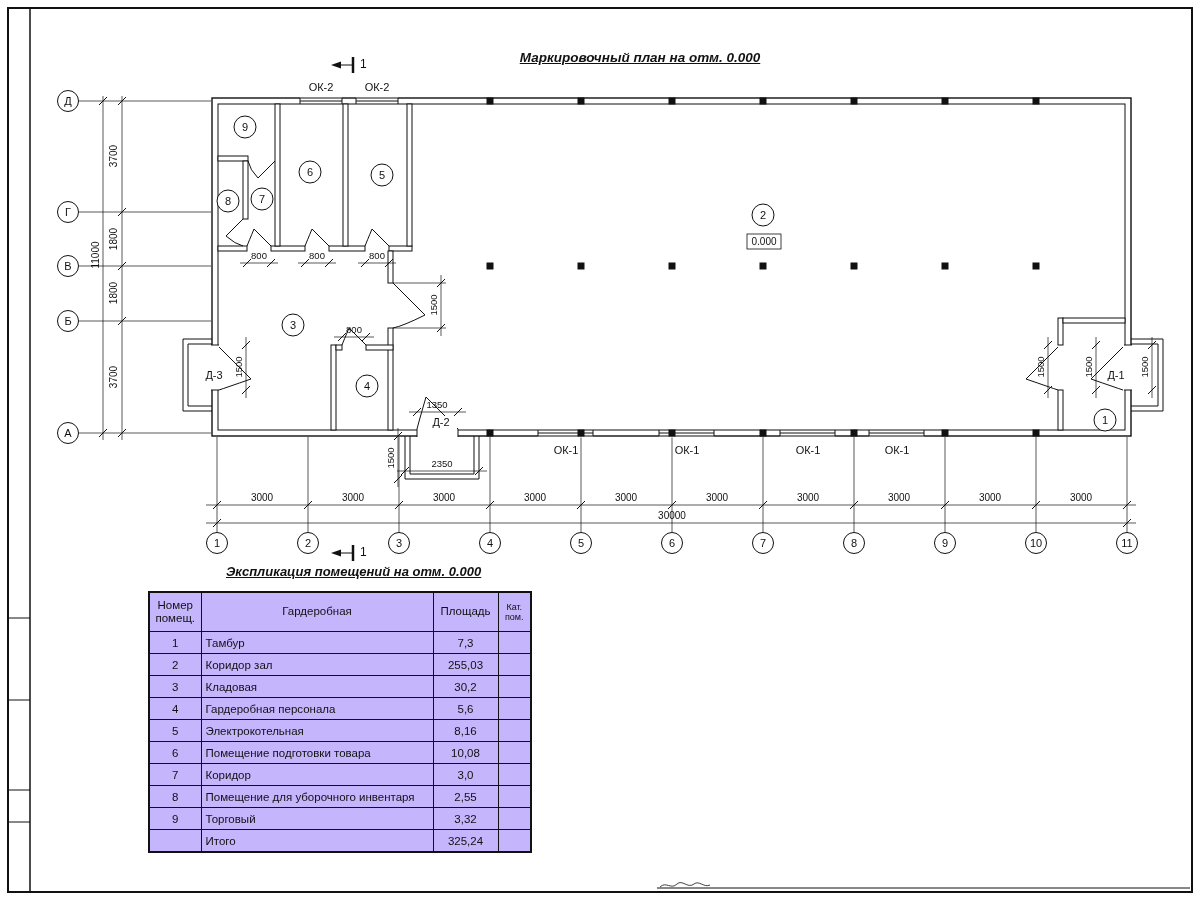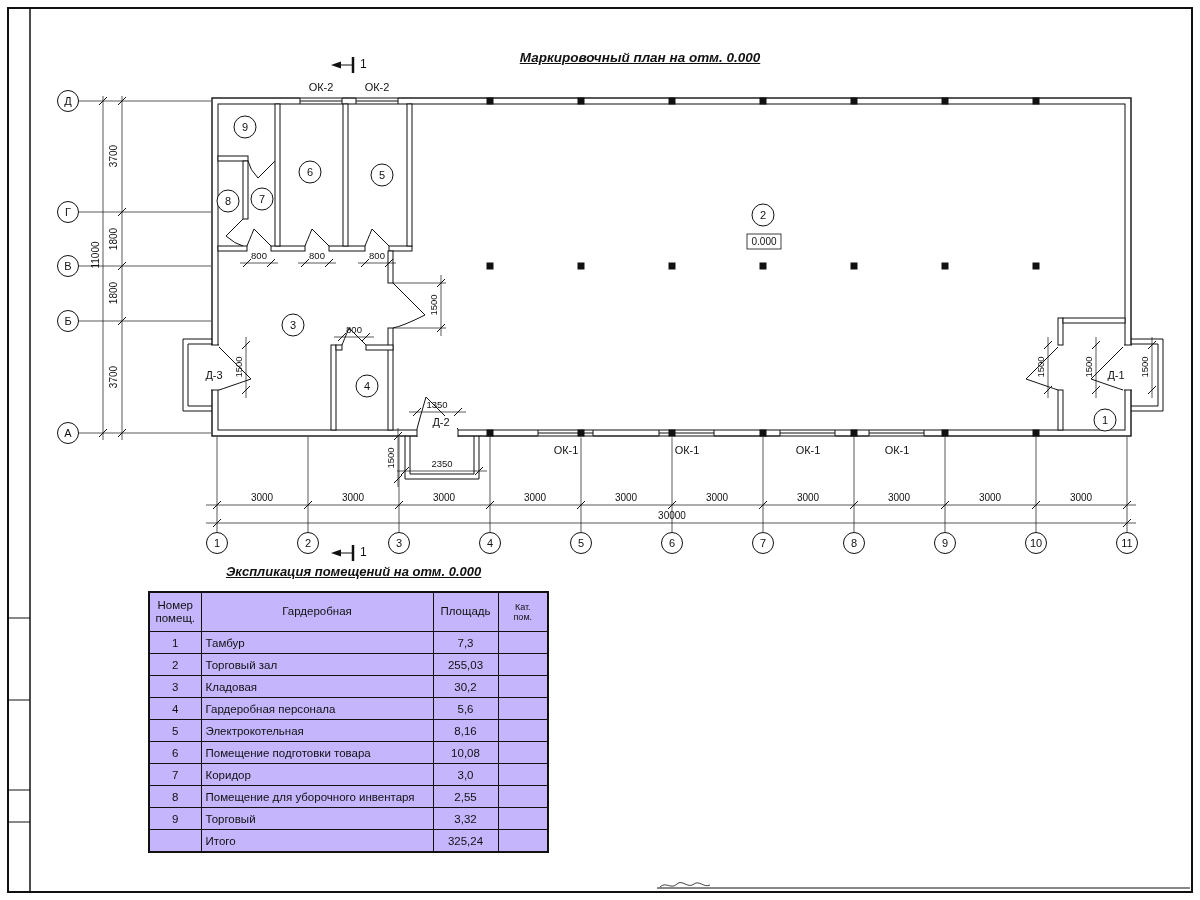--- a/index.html
+++ b/index.html
@@ -8,21 +8,21 @@
   .plan-svg{position:absolute;left:0;top:0;}
   .m-title{position:absolute;left:340px;top:50px;width:600px;text-align:center;
            font:italic bold 13.5px "Liberation Sans",sans-serif;text-decoration:underline;}
   .t-title{position:absolute;left:204px;top:564px;
            font:italic bold 13px "Liberation Sans",sans-serif;text-decoration:underline;margin-left:22px;}
   table.spec{position:absolute;left:148px;top:591px;border-collapse:collapse;
              table-layout:fixed;border:2px solid #111;background:#c4b5fd;}
   table.spec th,table.spec td{border:1px solid #111;font-size:11.5px;font-weight:normal;
              padding:0 4px;height:21px;overflow:hidden;white-space:nowrap;color:#111;}
   table.spec th{height:38px;text-align:center;white-space:normal;line-height:1.15;}
-  table.spec th.cat{font-size:9px;padding:0 15px;}
+  table.spec th.cat{font-size:9px;padding:0 6px;}
   table.spec td.num{text-align:center;}
   table.spec td.area{text-align:center;}
 </style>
 </head>
 <body>
 
 <div class="page">
 
 <svg class="plan-svg" width="1200" height="900" viewBox="0 0 1200 900" font-family="Liberation Sans, sans-serif" fill="#111">
 
@@ -338,21 +338,21 @@
   </thead>
   <tbody>
     <tr>
       <td class="num">1</td>
       <td>Тамбур</td>
       <td class="area">7,3</td>
       <td></td>
     </tr>
     <tr>
       <td class="num">2</td>
-      <td>Торговый зал</td>
+      <td>Коридор зал</td>
       <td class="area">255,03</td>
       <td></td>
     </tr>
     <tr>
       <td class="num">3</td>
       <td>Кладовая</td>
       <td class="area">30,2</td>
       <td></td>
     </tr>
     <tr>

